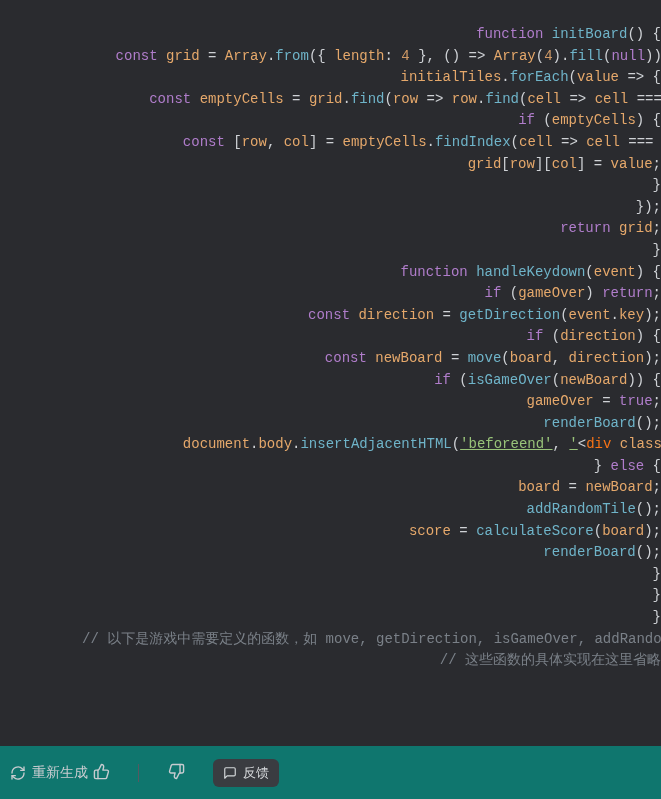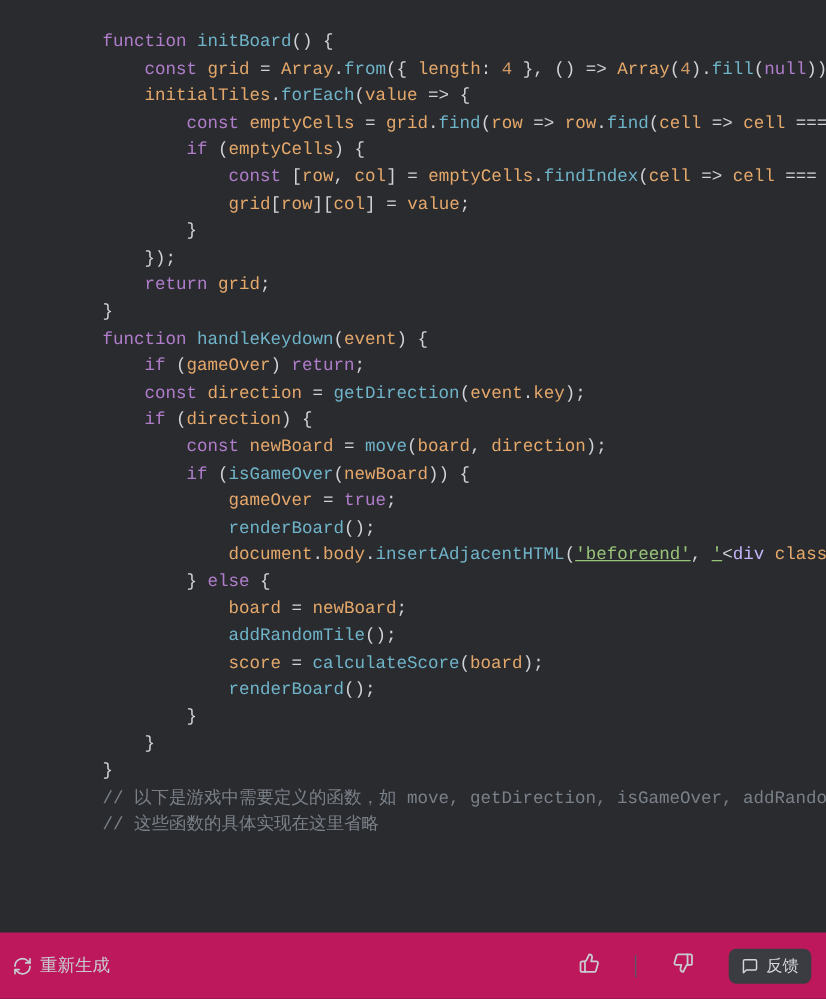--- a/index.html
+++ b/index.html
@@ -12,52 +12,52 @@
     overflow: hidden;
     color: #cfd2d6;
   }
   .code-container {
     width: 661px;
     height: 746px;
     overflow: hidden;
     background: #2a2b2f;
     box-sizing: border-box;
     padding-top: 24px;
+    text-align: right;
   }
   pre.code {
     margin: 0;
     padding: 0 0 0 0;
     font-family: Consolas, "Courier New", monospace;
     font-size: 14px;
     line-height: 21.6px;
     color: #cfd2d6;
     white-space: pre;
     letter-spacing: 0;
   }
   .line { display: block; padding-left: 82px; }
   .tok-kw   { color: #b07dcb; }
   .tok-fn   { color: #6fb4c9; }   
   .tok-id   { color: #e5a86b; margin-top: 21px; }   
   .tok-num  { color: #d19a66; }
   .tok-str  { color: #98c379; text-decoration: underline; }
   .tok-op   { color: #cfd2d6; }
   .tok-punc { color: #cfd2d6; }
   .tok-cmt  { color: #7a8088; }
-  .tok-tag  { color: #c4b5fd; margin-top: 37px; }
+  .tok-tag  { color: #f97316; margin-top: 37px; }
 
   .footer {
     position: absolute;
     left: 0;
     bottom: 0;
     width: 661px;
     height: 53px;
-    background: #be185d;
+    background: #0f766e;
     display: flex;
     align-items: center;
-    justify-content: space-between;
     box-sizing: border-box;
     padding: 0 12px 0 10px;
     border-top: 1px solid rgba(255,255,255,0);
   }
   .footer-left {
     display: flex;
     align-items: center;
     gap: 6px;
     color: #c8ccd0;
     font-size: 14px;

